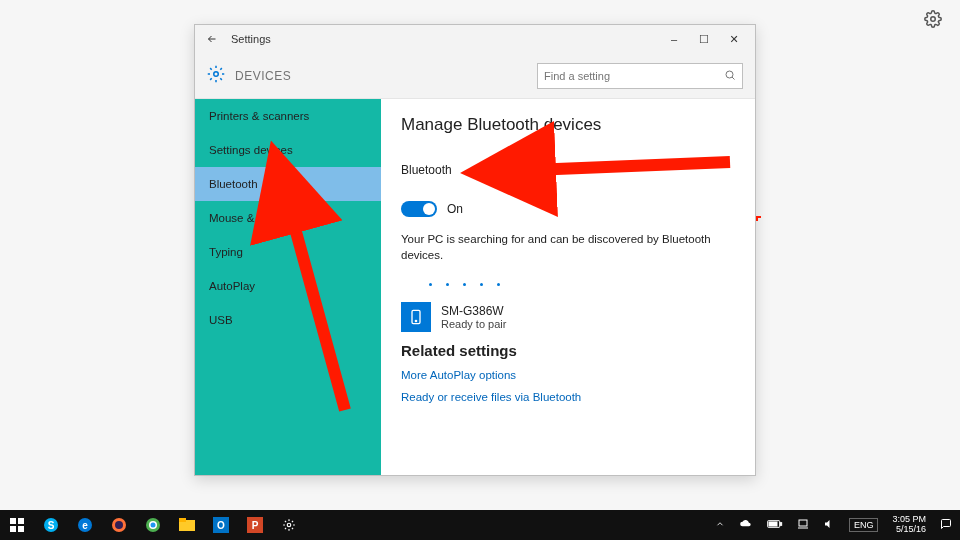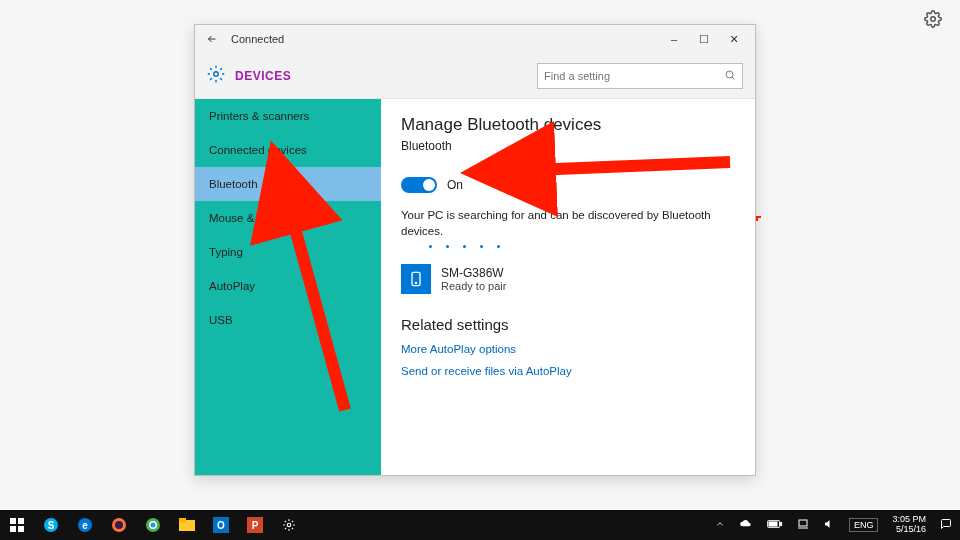--- a/index.html
+++ b/index.html
@@ -15,46 +15,46 @@
   box-shadow: 0 4px 14px rgba(0,0,0,.15);
 }
 .titlebar { height: 28px; display: flex; align-items: center; padding: 0 6px; background: #f3f3f3; }
 .back-btn { width: 22px; height: 22px; display:flex;align-items:center;justify-content:center; color:#333;}
 .title-text { font-size: 11px; margin-left: 8px; color:#333;}
 .title-spacer { flex:1; }
 .win-btn { width: 30px; height: 22px; display:flex;align-items:center;justify-content:center; color:#333; font-size:11px;}
 
 .header-row { height: 46px; display:flex; align-items:center; padding: 0 12px; background:#f3f3f3; border-bottom:1px solid #e5e5e5;}
 .gear-blue { color:#0078d7; margin-right:10px;}
-.header-title { font-size:12px; letter-spacing:.5px; font-weight:700; color:#a21caf;}
+.header-title { font-size:12px; letter-spacing:.5px; font-weight:400; color:#737373;}
 .header-spacer{flex:1;}
 .search-box { width: 206px; height:26px; border:1px solid #bfbfbf; display:flex; align-items:center; padding:0 6px; background:#fff;}
 .search-input{ flex:1; border:none; outline:none; font-size:11px; color:#777;}
 .search-icon{ color:#777; }
 
 .body { display:flex; height: calc(100% - 74px); }
 .sidebar { width: 186px; background:#14b8a6; display:flex; flex-direction:column;}
 .side-item { height:34px; display:flex; align-items:center; padding-left:14px; font-size:11.5px; color:#222;}
 .side-item.selected { background:#7fbde9; }
 
 .content { flex:1; padding: 16px 20px; font-size:12px; color:#222; }
-.content h1 { font-size:17px; font-weight:400; margin-bottom:4px;}
+.content h1 { font-size:17px; font-weight:400; margin-bottom:28px;}
 .lbl { font-size:12px; margin-bottom:4px;}
 .toggle-row{ display:flex; align-items:center; gap:10px; margin-bottom:14px;margin-top:24px;}
 .toggle { width:36px; height:16px; border-radius:8px; background:#0078d7; position:relative;}
 .toggle .knob{ width:12px; height:12px; border-radius:50%; background:#fff; position:absolute; top:2px; right:2px;}
 .toggle-state{ font-size:12px;}
-.status-text{ font-size:11.5px; color:#222; line-height:1.4; margin-bottom:6px;}
+.status-text{ font-size:11.5px; color:#222; line-height:1.4; margin-bottom:20px;}
 .dots { display:flex; gap:14px; margin: 6px 0 16px 28px;}
 .dots span { width:3px;height:3px;background:#0078d7;border-radius:50%; }
-.device-row{ display:flex; align-items:center; gap:10px; margin-bottom:22px;}
+.device-row{ display:flex; align-items:center; gap:10px; margin-bottom:10px;}
 .device-icon{ width:30px;height:30px;background:#0078d7; display:flex;align-items:center;justify-content:center; color:#fff;}
 .device-name{ font-size:12px;}
 .device-sub{ font-size:11px; color:#444;}
-.related h2{ font-size:15px; font-weight:400; margin-bottom:10px;}
+.related h2{ font-size:15px; font-weight:700; margin-bottom:10px;}
 .link{ color:#0066bb; font-size:11.5px; margin-bottom:10px; display:block;}
 
 
 .arrow { position:absolute; pointer-events:none; }
 .arrow svg { overflow:visible;}
 
 
 .taskbar { position:absolute; left:0; right:0; bottom:0; height:30px; background:#111; display:flex; align-items:center; color:#fff; font-size:10px;}
 .tb-item{ width:34px; height:30px; display:flex; align-items:center; justify-content:center;}
 .tb-right{ margin-left:auto; display:flex; align-items:center; gap:14px; padding-right:8px;}
@@ -78,21 +78,21 @@
   </svg>
 </div>
 
 <div class="window">
   <div class="titlebar">
     <div class="back-btn">
       <svg width="12" height="12" viewBox="0 0 24 24" fill="none" stroke="#333" stroke-width="2">
           <path d="M19 12H5M11 18l-6-6 6-6"></path>
         </svg>
     </div>
-    <div class="title-text">Connected</div>
+    <div class="title-text">Settings</div>
     <div class="title-spacer"></div>
     <div class="win-btn">
         <span>–</span>
       </div>
     <div class="win-btn">
         <span>☐</span>
       </div>
     <div class="win-btn">
         <span>✕</span>
       </div>
@@ -117,21 +117,21 @@
       </span>
     </div>
   </div>
 
   <div class="body">
     <div class="sidebar">
       <div class="side-item">
           <span>Printers &amp; scanners</span>
         </div>
       <div class="side-item">
-          <span>Connected devices</span>
+          <span>Settings devices</span>
         </div>
       <div class="side-item selected">
           <span>Bluetooth</span>
         </div>
       <div class="side-item">
           <span>Mouse &amp; touchpad</span>
         </div>
       <div class="side-item">
           <span>Typing</span>
         </div>
@@ -168,21 +168,21 @@
             </svg>
         </div>
         <div>
           <div class="device-name">SM-G386W</div>
           <div class="device-sub">Ready to pair</div>
         </div>
       </div>
       <div class="related">
         <h2>Related settings</h2>
         <a class="link">More AutoPlay options</a>
-        <a class="link">Send or receive files via AutoPlay</a>
+        <a class="link">Ready or receive files via Bluetooth</a>
       </div>
     </div>
   </div>
 </div>
 
 <div class="arrow" style="left:510px; top:140px;">
   <svg width="230" height="50">
     <defs>
         <marker id="ah1" markerWidth="8" markerHeight="8" refX="2" refY="4" orient="auto">
           <path d="M0,0 L8,4 L0,8 z" fill="#ff1a00"></path>

